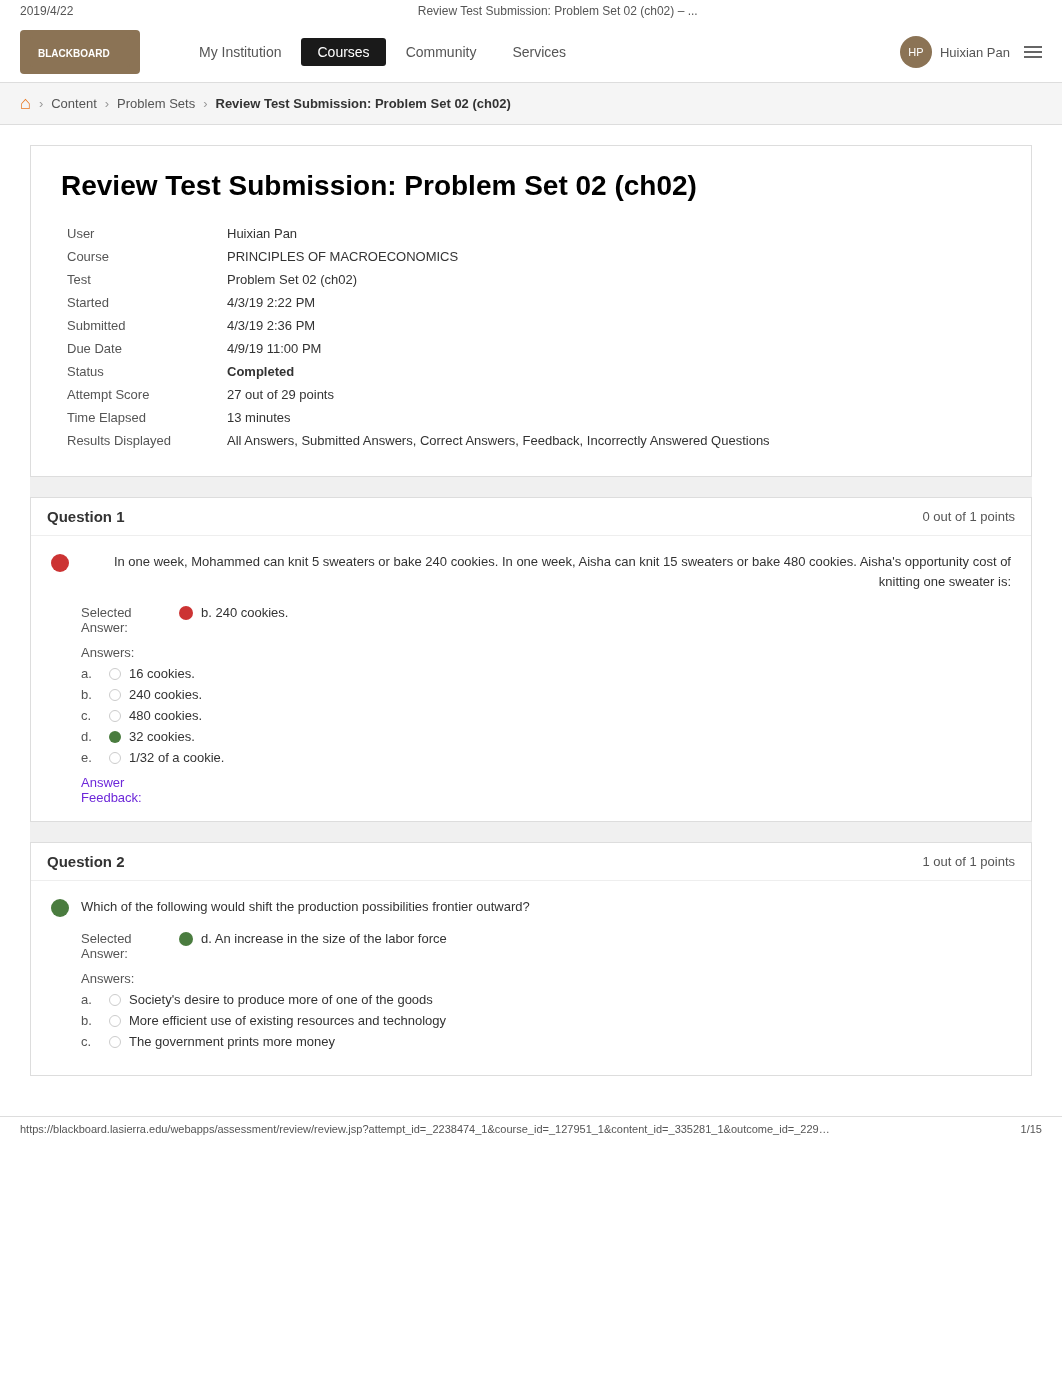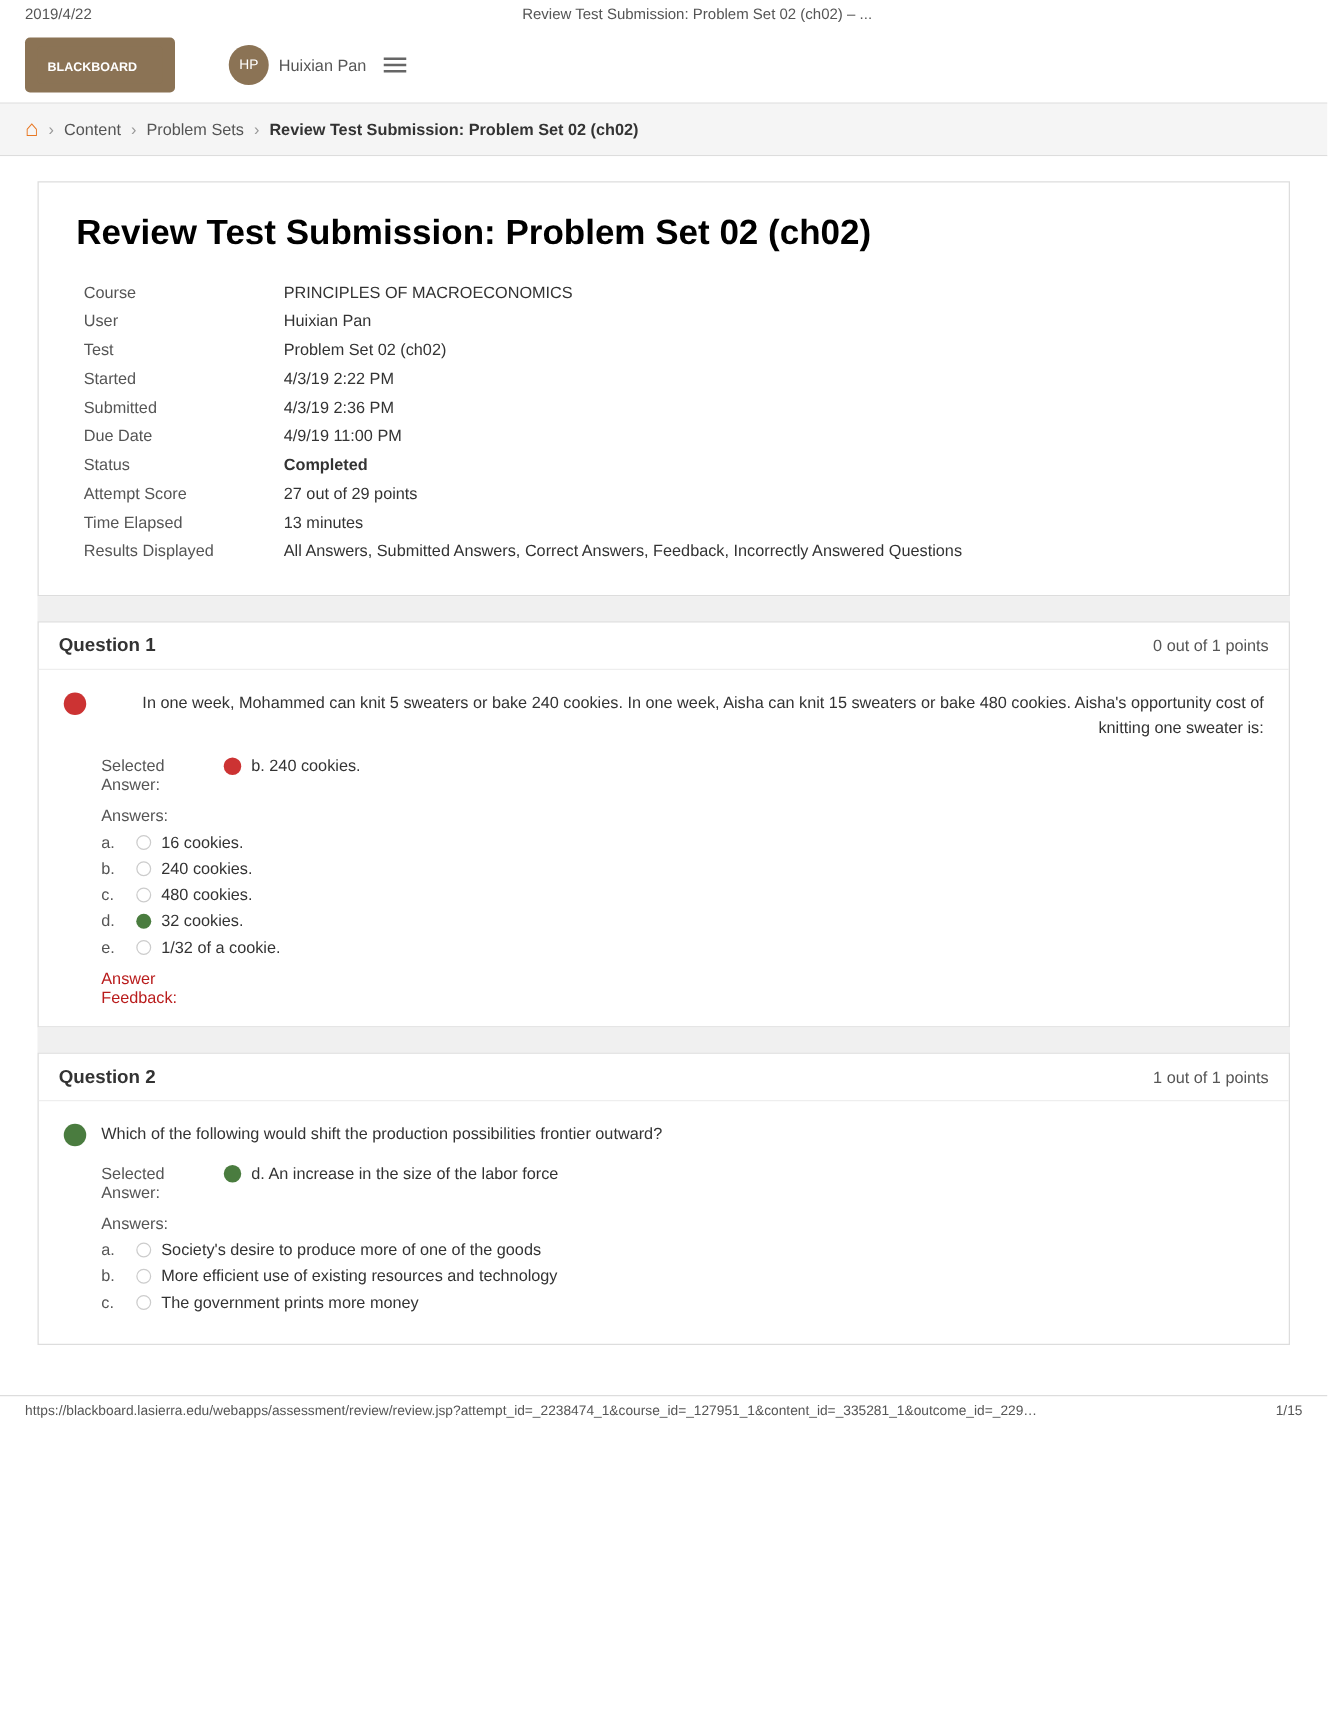--- a/index.html
+++ b/index.html
@@ -270,21 +270,21 @@
     }
 
     .feedback-row {
       display: flex;
       gap: 8px;
       margin-left: 30px;
       margin-top: 10px;
       font-size: 13px;
     }
     .feedback-label {
-      color: #b91c1c;
+      color: #6d28d9;
       width: 90px;
       flex-shrink: 0;
     }
     .feedback-text {
       color: #333;
     }
 
     
     .page-footer {
       padding: 6px 20px;
@@ -312,20 +312,26 @@
   <span>Review Test Submission: Problem Set 02 (ch02) – ...</span>
   <span></span>
 </div>
 
 <div class="nav-bar">
   <div class="nav-logo">
     <svg width="100" height="30" viewBox="0 0 100 30">
       <rect width="100" height="30" fill="#8B7355" rx="3"></rect>
       <text x="8" y="20" fill="white" font-size="10" font-family="Arial" font-weight="bold">BLACKBOARD</text>
     </svg>
+  </div>
+  <div class="nav-links">
+    <div class="nav-link">My Institution</div>
+    <div class="nav-link active">Courses</div>
+    <div class="nav-link">Community</div>
+    <div class="nav-link">Services</div>
   </div>
   <div class="nav-user">
     <div class="nav-avatar">HP</div>
     <span>Huixian Pan</span>
     <div class="nav-menu-icon">
       <span></span>
       <span></span>
       <span></span>
     </div>
   </div>
@@ -342,26 +348,26 @@
 </div>
 
 <div class="main-content">
 
   <div class="page-heading">
     <h1>Review Test Submission: Problem Set 02 (ch02)</h1>
 
     <table class="info-table">
       <tbody id="info-tbody">
           <tr>
+            <td>User</td>
+            <td>Huixian Pan</td>
+          </tr>
+          <tr>
             <td>Course</td>
             <td>PRINCIPLES OF MACROECONOMICS</td>
-          </tr>
-          <tr>
-            <td>User</td>
-            <td>Huixian Pan</td>
           </tr>
           <tr>
             <td>Test</td>
             <td>Problem Set 02 (ch02)</td>
           </tr>
           <tr>
             <td>Started</td>
             <td>4/3/19 2:22 PM</td>
           </tr>
           <tr>

